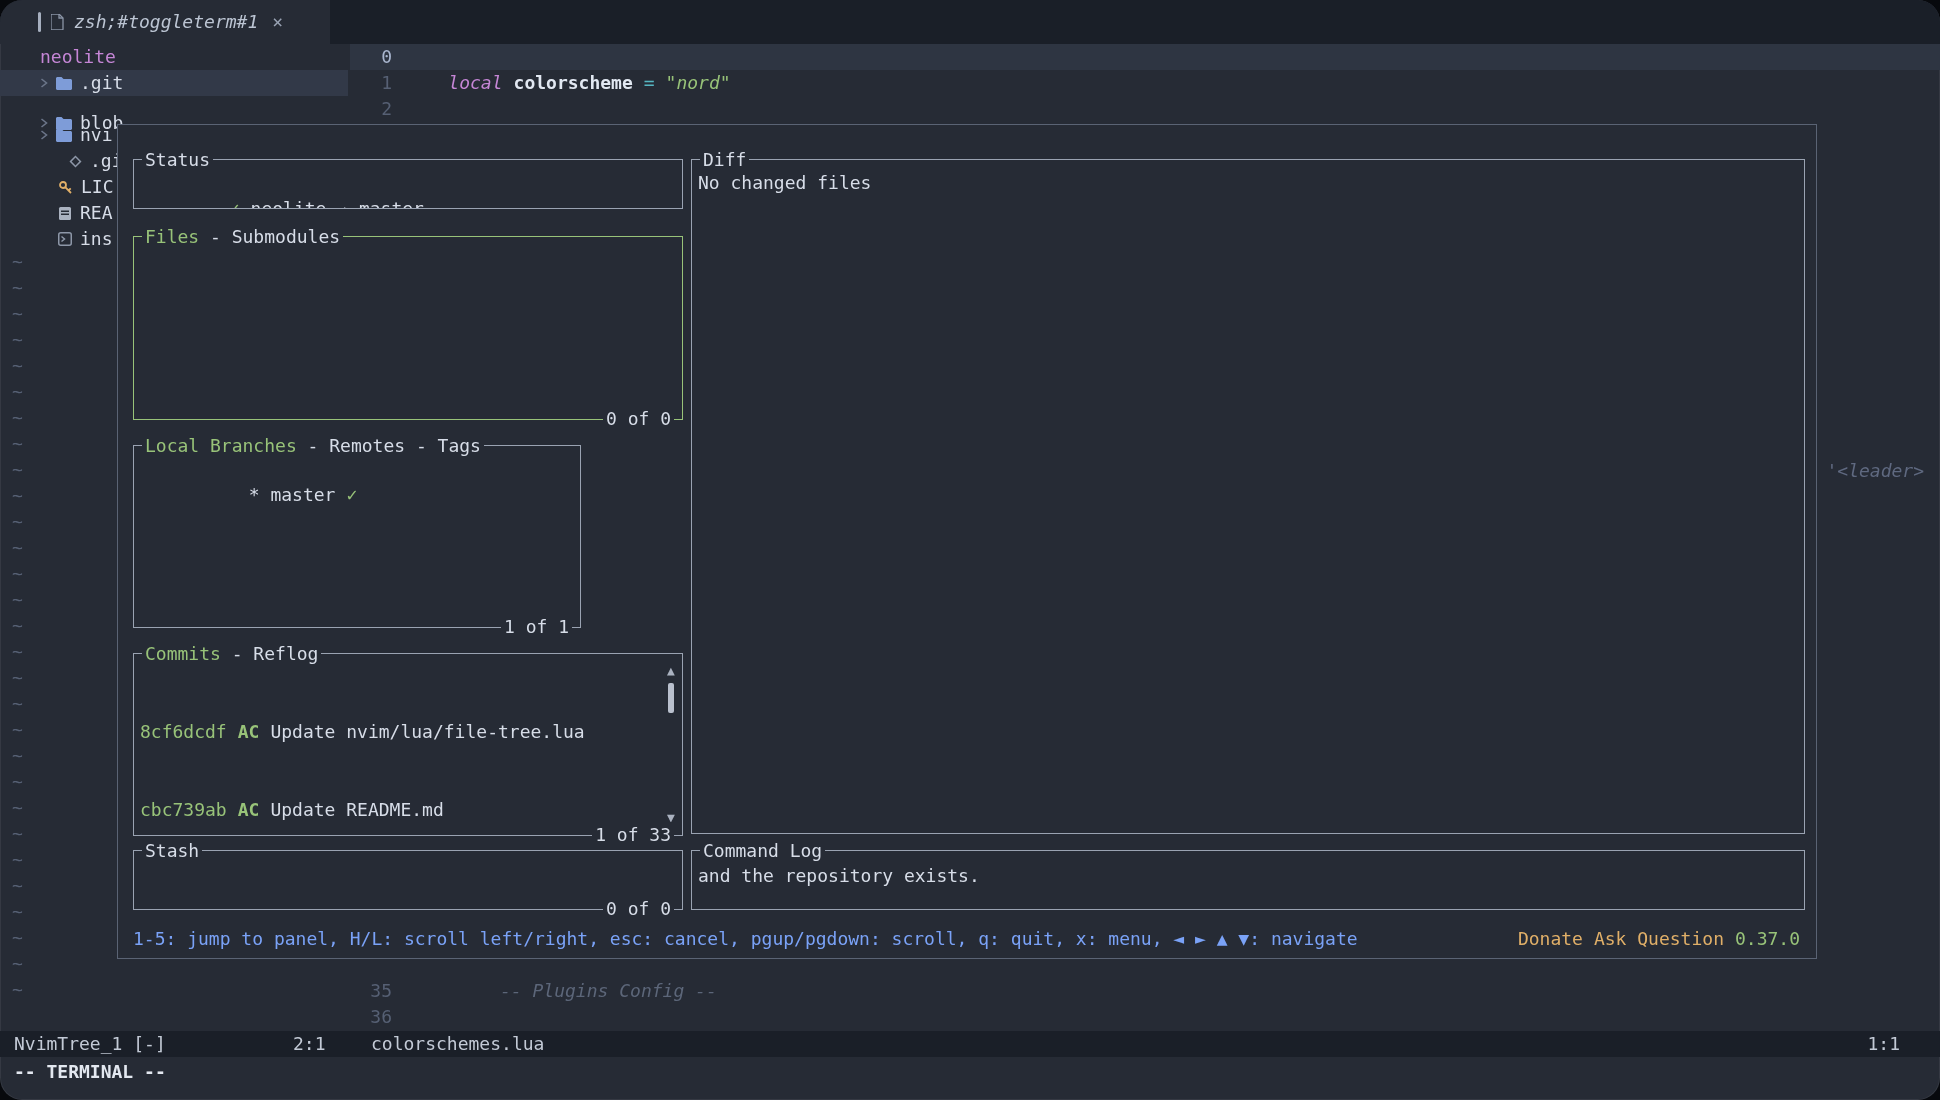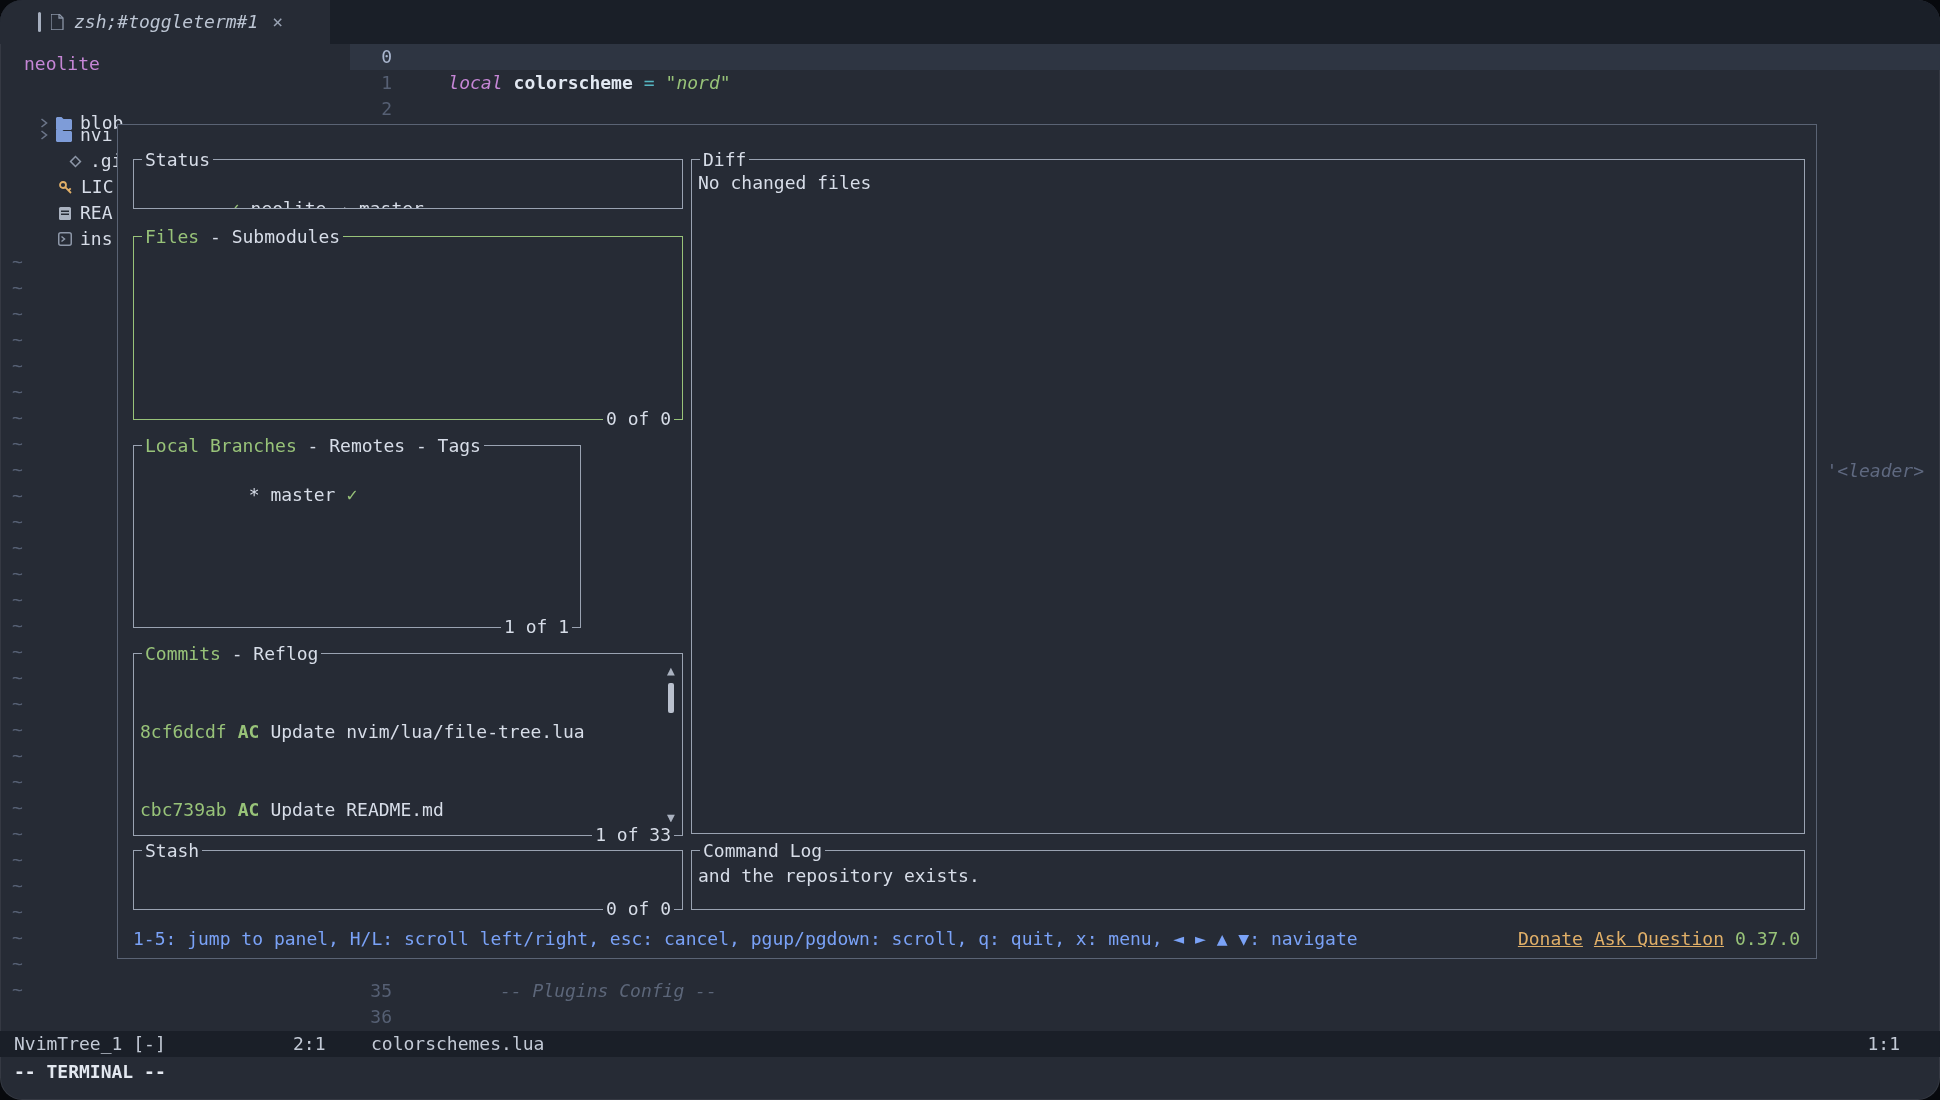--- a/index.html
+++ b/index.html
@@ -28,21 +28,21 @@
     box-shadow:0 0 0 1px rgba(255,255,255,.07) inset;
   }
   
   .tabline{position:absolute;left:0;top:0;width:100%;height:44px;background:var(--bg-dark);}
   .tab{position:absolute;left:0;top:0;width:330px;height:44px;background:var(--bg);display:flex;align-items:center;gap:10px;padding-left:38px;box-sizing:border-box;}
   .tab-indicator{width:3px;height:20px;background:#a6afbf;border-radius:2px;}
   .tab-title{font-style:italic;color:#bcc5d3;white-space:pre;}
   .tab-close{color:#98a2b3;margin-left:4px;}
   
   .tree-row{position:absolute;left:0;height:26px;display:flex;align-items:center;gap:8px;padding-left:40px;box-sizing:border-box;white-space:pre;}
-  .tree-root{color:var(--purple);padding-left:24px;margin-top:7px;}
+  .tree-root{color:var(--purple);padding-left:40px;}
   .tree-sel{background:var(--bg-sel);width:348px;}
   .tilde-col{position:absolute;left:12px;top:249px;color:var(--grey);}
   .tilde-col div{height:26px;line-height:26px;}
   
   .cursorline{position:absolute;left:350px;right:0;top:44px;height:26px;background:var(--bg-line);}
   .lnum{position:absolute;left:348px;width:44px;text-align:right;color:var(--grey);height:26px;}
   .lnum.cur{color:#a9b6cf;}
   .codeline{position:absolute;left:405px;height:26px;white-space:pre;}
   .codeline.indented{left:500px;}
   .kw{color:var(--purple);font-style:italic;}
@@ -65,21 +65,21 @@
   .green{color:var(--green);}
   .commit-row{display:flex;gap:11px;height:26px;}
   .commit-hash{color:var(--green);}
   .commit-author{color:var(--green);font-weight:bold;}
   .lg-scroll{position:absolute;top:4px;bottom:4px;right:3px;width:16px;color:#aab2c0;font-size:13px;text-align:center;}
   .lg-scroll .up{position:absolute;top:0;left:0;right:0;}
   .lg-scroll .down{position:absolute;bottom:0;left:0;right:0;}
   .lg-scroll .thumb{position:absolute;top:25px;left:5px;width:6px;height:30px;background:#b9c0cd;border-radius:2px;}
   .lg-help{position:absolute;left:15px;right:16px;top:801px;height:26px;display:flex;justify-content:space-between;white-space:pre;color:var(--blue);align-items:center;}
   .lg-links{display:flex;gap:11px;}
-  .lg-link{color:var(--yellow);text-decoration:underline;}
+  .lg-link{color:var(--yellow);}
   .lg-version{color:var(--green);}
   
   .statusline{position:absolute;left:0;top:1031px;width:100%;height:26px;background:var(--bg-dark);color:#c3cad6;}
   .statusline span{position:absolute;white-space:pre;}
   .modeline{position:absolute;left:14px;top:1059px;font-weight:bold;color:#e3e8f0;white-space:pre;}
   svg{display:block;}
 </style>
 </head>
 <body>
 
@@ -96,20 +96,29 @@
       </span>
       <span class="tab-title">zsh;#toggleterm#1</span>
       <span class="tab-close">×</span>
     </div>
   </div>
 
   <div class="tree-row tree-root" style="top:44px;">
     <span>neolite</span>
   </div>
 
+  <div class="tree-row tree-sel" style="top:70px;">
+    <span><svg width="8" height="10">
+          <path d="M1.5 1 L6.5 5 L1.5 9" stroke="#6b7589" stroke-width="1.6" fill="none"></path>
+        </svg></span>
+    <span><svg width="16" height="13" viewBox="0 0 16 13">
+          <path d="M0 1.5C0 .7.7 0 1.5 0h4l2 2h7c.8 0 1.5.7 1.5 1.5v8c0 .8-.7 1.5-1.5 1.5h-13C.7 13 0 12.3 0 11.5z" fill="#7e9cd8"></path>
+        </svg></span>
+    <span>.git</span>
+  </div>
 
   <div class="tree-row" style="top:110px;align-items:center;">
     <span><svg width="8" height="10">
           <path d="M1.5 1 L6.5 5 L1.5 9" stroke="#6b7589" stroke-width="1.6" fill="none"></path>
         </svg></span>
     <span><svg width="16" height="13" viewBox="0 0 16 13">
           <path d="M0 1.5C0 .7.7 0 1.5 0h4l2 2h7c.8 0 1.5.7 1.5 1.5v8c0 .8-.7 1.5-1.5 1.5h-13C.7 13 0 12.3 0 11.5z" fill="#7e9cd8"></path>
         </svg></span>
     <span>blob</span>
   </div>

